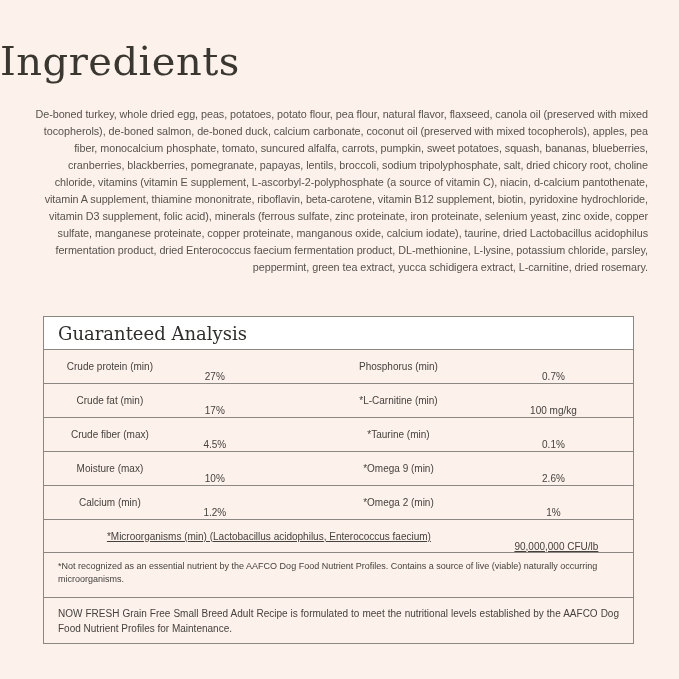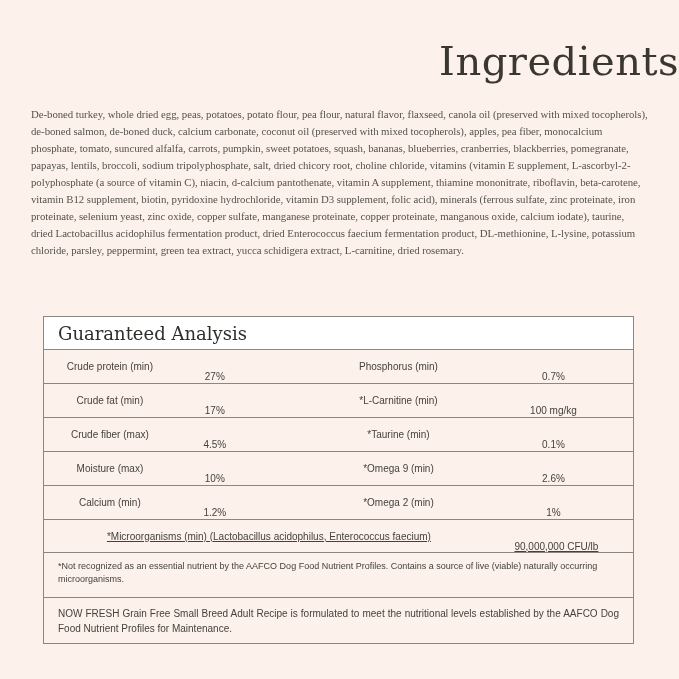--- a/index.html
+++ b/index.html
@@ -17,39 +17,38 @@
   .page {
     position: absolute;
     inset: 0;
   }
   .title {
     position: absolute;
     top: 38px;
     left: 0;
     width: 679px;
     margin: 0;
-    text-align: right;
+    text-align: left;
     font-family: "DejaVu Serif", serif;
     font-weight: 400;
     font-size: 40px;
     letter-spacing: 0.5px;
     color: #3A3731;
   }
   .ingredients {
     position: absolute;
     top: 106px;
     left: 31px;
     width: 617px;
     margin: 0;
-    text-align: left;
+    text-align: right;
     font-size: 10.8px;
     letter-spacing: -0.05px;
     line-height: 17px;
     color: #56524C;
-    font-family: Liberation Serif, serif;
   }
   .ga-table {
     position: absolute;
     top: 316px;
     left: 43px;
     width: 591px;
     border: 1.5px solid #8B8883;
     box-sizing: border-box;
     background: #FCF1EB;
   }

